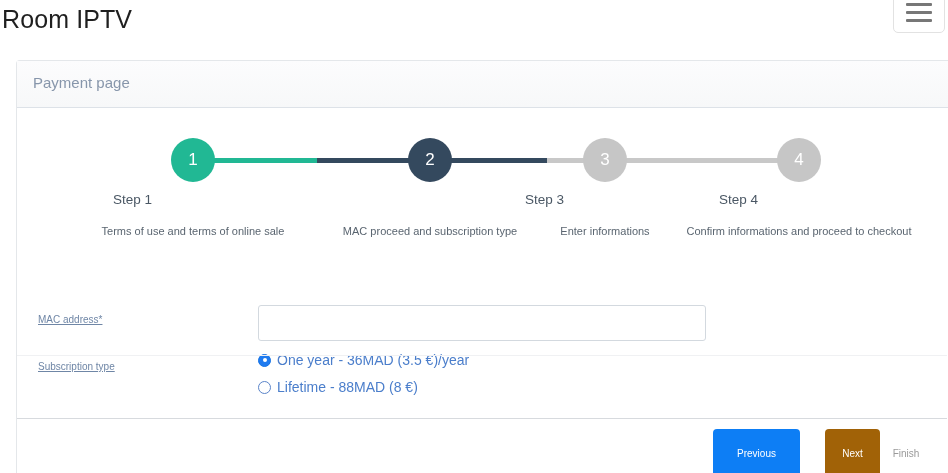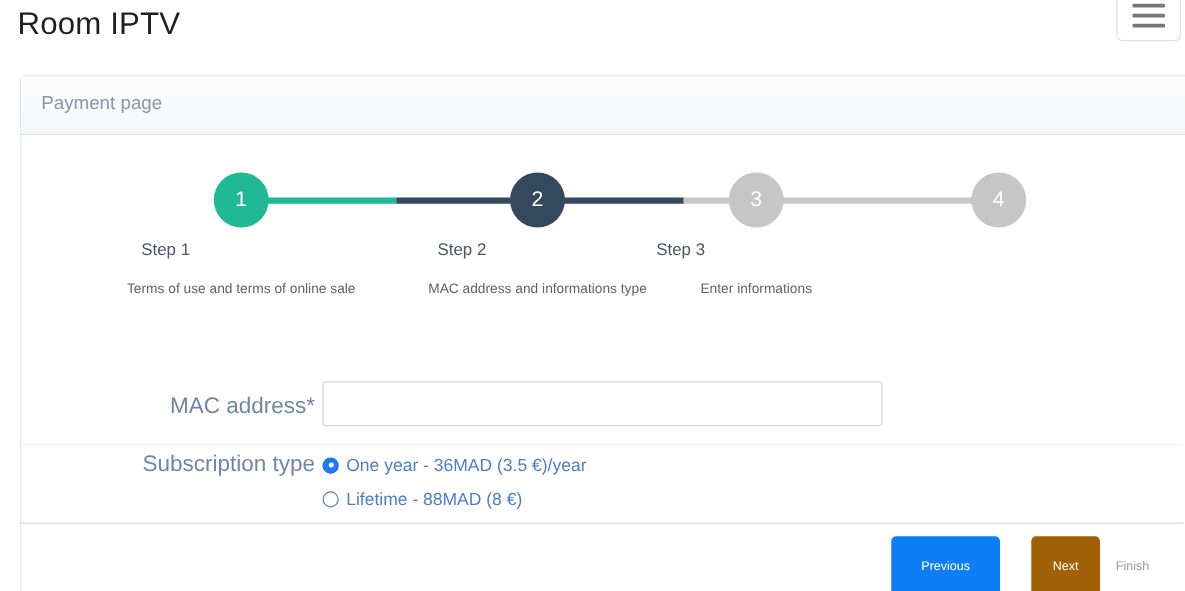--- a/index.html
+++ b/index.html
@@ -11,21 +11,21 @@
     font-family: "Liberation Sans", sans-serif;
   }
 
   
   .topbar {
     position: absolute; left: 0; top: 0;
     width: 948px; height: 57px;
     background: #ffffff;
   }
   .brand {
-    position: absolute; left: 14px; top: 5px;
+    position: absolute; left: 2px; top: 5px;
     font-size: 25px; color: #1f1f1f;
     letter-spacing: .1px;
     white-space: nowrap;
   }
   .navburger {
     position: absolute; left: 893px; top: -9px;
     width: 52px; height: 42px;
     border: 1px solid #e2e2e2;
     border-radius: 5px;
     background: #fff;
@@ -93,40 +93,39 @@
     position: absolute; top: 116px;
     text-align: center;
     font-size: 11px; color: #5a6570;
     white-space: nowrap;
   }
 
   
   .formarea { position: absolute; left: 0; top: 170px; width: 930px; }
   .f-label {
     position: absolute;
-    text-align: right;
-    font-size: 18px; color: #6f86a6;
-    white-space: nowrap;
+    font-size: 10px; color: #6f86a6;
+    white-space: nowrap;
+    text-decoration: underline;
   }
   .f-input {
     position: absolute; left: 241px; top: 74px;
     width: 448px; height: 36px;
     border: 1px solid #d3d9df;
     border-radius: 3px;
     background: #ffffff;
     font-size: 14px; color: #444;
     padding: 0 8px;
     outline: none;
   }
   .radio-row {
     position: absolute; left: 241px;
     display: flex; align-items: center;
     font-size: 14px; color: #4b7ecb;
     white-space: nowrap;
-    margin-top: 12px;
   }
   .rdo {
     width: 13px; height: 13px;
     border-radius: 50%;
     margin-right: 6px;
     display: inline-block;
     position: relative;
     flex: none;
   }
   .rdo.on  { border: 1px solid #1573e6; background: #1f7bf0; }
@@ -198,26 +197,27 @@
       <span>2</span>
     </div>
     <div class="node grey" style="left:566px;">
       <span>3</span>
     </div>
     <div class="node grey" style="left:760px;">
       <span>4</span>
     </div>
 
     <div class="steplabel" style="left:96px;width:160px;">Step 1</div>
-    <div class="steplabel" style="left:333px;width:160px;">Step 2</div>
     <div class="steplabel" style="left:508px;width:160px;">Step 3</div>
+    <div class="steplabel" style="left:702px;width:160px;">Step 4</div>
 
     <div class="stepdesc" style="left:46px;width:260px;">Terms of use and terms of online sale</div>
-    <div class="stepdesc" style="left:283px;width:260px;">MAC address and informations type</div>
+    <div class="stepdesc" style="left:283px;width:260px;">MAC proceed and subscription type</div>
     <div class="stepdesc" style="left:458px;width:260px;">Enter informations</div>
+    <div class="stepdesc" style="left:632px;width:300px;">Confirm informations and proceed to checkout</div>
   </div>
 
   <div class="formarea">
     <div class="f-label" style="left:21px;top:83px;width:214px;">MAC address*</div>
     <input class="f-input" type="text" placeholder="" style="">
 
     <div class="f-label" style="left:21px;top:130px;width:214px;">Subscription type</div>
 
     <label class="radio-row" style="top:121px;">
       <span class="rdo on"></span>

